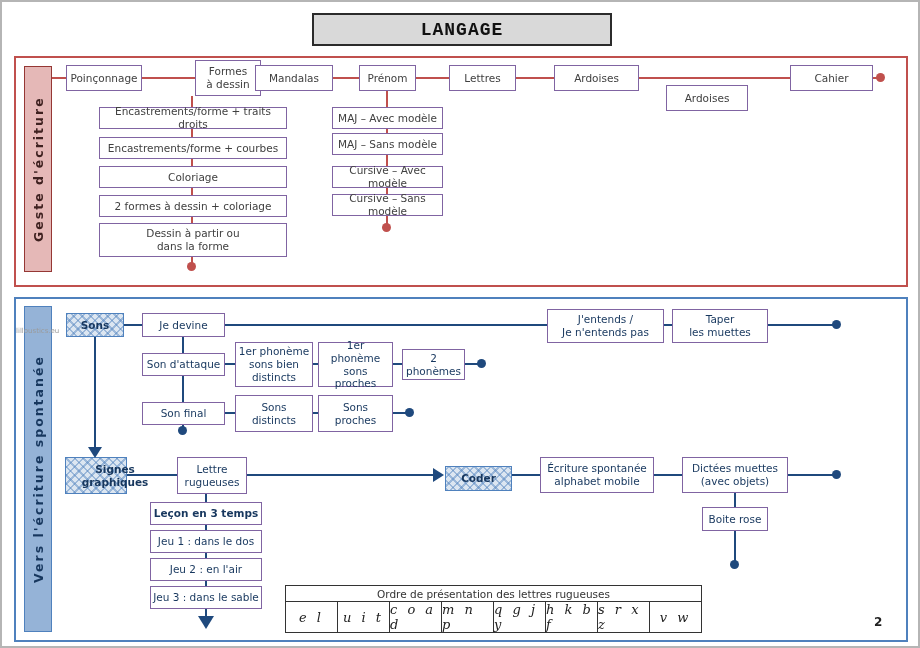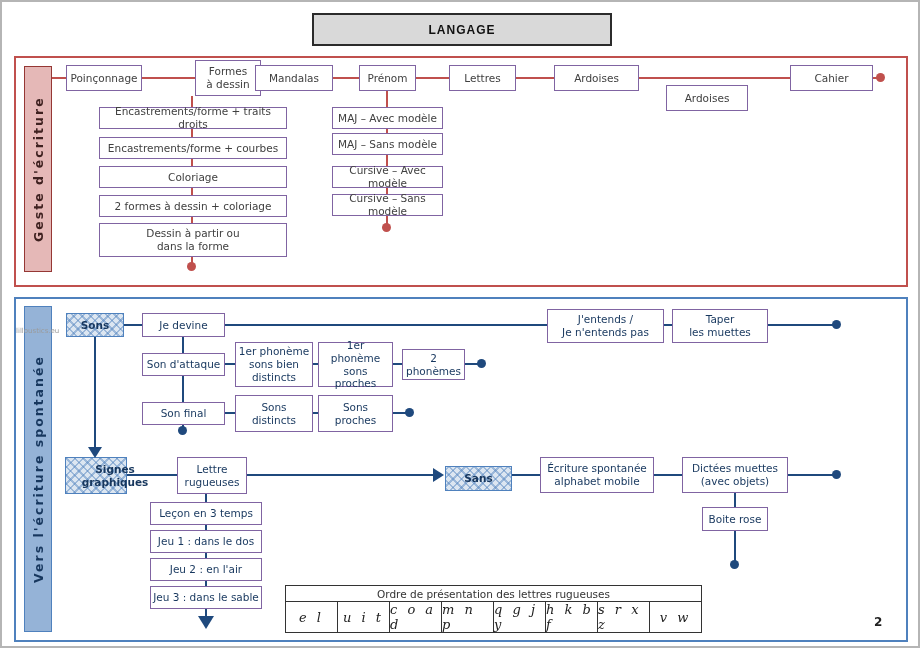--- a/index.html
+++ b/index.html
@@ -1,22 +1,22 @@
 <!DOCTYPE html>
 <html><head>
 <meta charset="utf-8">
 <style>
   html,body{margin:0;padding:0;background:#fff;}
   #page{position:relative;width:920px;height:648px;background:#fff;border:2px solid #b5b5b5;
         box-sizing:border-box;font-family:"DejaVu Sans",sans-serif;overflow:hidden;}
   .abs{position:absolute;box-sizing:border-box;}
   
   #title{left:310px;top:11px;width:300px;height:33px;background:#D9D9D9;border:2px solid #2b2b2b;
-         display:flex;align-items:center;justify-content:center;font-family:Liberation Sans, sans-serif;
-         font-weight:bold;font-size:12px;letter-spacing:1px;color:#111;z-index:5;}
+         display:flex;align-items:center;justify-content:center;font-family:Liberation Mono, monospace;
+         font-weight:bold;font-size:18px;letter-spacing:1px;color:#111;z-index:5;}
   
   .section{border:2px solid;background:#fff;z-index:0;}
   #sec-top{left:12px;top:54px;width:894px;height:231px;border-color:#C0504D;}
   #sec-bottom{left:12px;top:295px;width:894px;height:345px;border-color:#4F81BD;}
   
   .vlabel{writing-mode:vertical-rl;transform:rotate(180deg);text-orientation:mixed;
           display:flex;align-items:center;justify-content:center;font-weight:bold;
           font-size:12.5px;letter-spacing:2px;z-index:4;text-align:center;}
   #vlabel-top{left:22px;top:64px;width:28px;height:206px;background:#E5B8B7;border:1.5px solid #953734;color:#3f2120;}
   #vlabel-bottom{left:22px;top:304px;width:28px;height:326px;background:#95B3D7;border:1.5px solid #4F81BD;color:#17375E;}
@@ -134,28 +134,28 @@
   <div class="abs box b" style="left:140px;top:400px;width:83px;height:23px;">Son final</div>
   <div class="abs box b" style="left:233px;top:393px;width:78px;height:37px;">Sons
 distincts</div>
   <div class="abs box b" style="left:316px;top:393px;width:75px;height:37px;">Sons
 proches</div>
 
   <div class="abs box hatch" style="left:63px;top:455px;width:62px;height:37px;padding-left:40px;">Signes
 graphiques</div>
   <div class="abs box b" style="left:175px;top:455px;width:70px;height:37px;">Lettre
 rugueuses</div>
-  <div class="abs box hatch" style="left:443px;top:464px;width:67px;height:25px;">Sans</div>
+  <div class="abs box hatch" style="left:443px;top:464px;width:67px;height:25px;">Coder</div>
   <div class="abs box b" style="left:538px;top:455px;width:114px;height:36px;">Écriture spontanée
 alphabet mobile</div>
   <div class="abs box b" style="left:680px;top:455px;width:106px;height:36px;">Dictées muettes
 (avec objets)</div>
   <div class="abs box b" style="left:700px;top:505px;width:66px;height:24px;">Boite rose</div>
 
-  <div class="abs box b" style="left:148px;top:500px;width:112px;height:23px;">Leçon en 3 temps</div>
+  <div class="abs box b" style="left:148px;top:500px;width:112px;height:23px;font-weight:bold;">Leçon en 3 temps</div>
   <div class="abs box b" style="left:148px;top:528px;width:112px;height:23px;">Jeu 1 : dans le dos</div>
   <div class="abs box b" style="left:148px;top:556px;width:112px;height:23px;">Jeu 2 : en l'air</div>
   <div class="abs box b" style="left:148px;top:584px;width:112px;height:23px;">Jeu 3 : dans le sable</div>
 
   <div class="abs" id="rug-table">
     <div id="rug-title">Ordre de présentation des lettres rugueuses</div>
     <div id="rug-cells">
       <div class="rug-cell">e l</div>
       <div class="rug-cell">u i t</div>
       <div class="rug-cell">c o a d</div>

